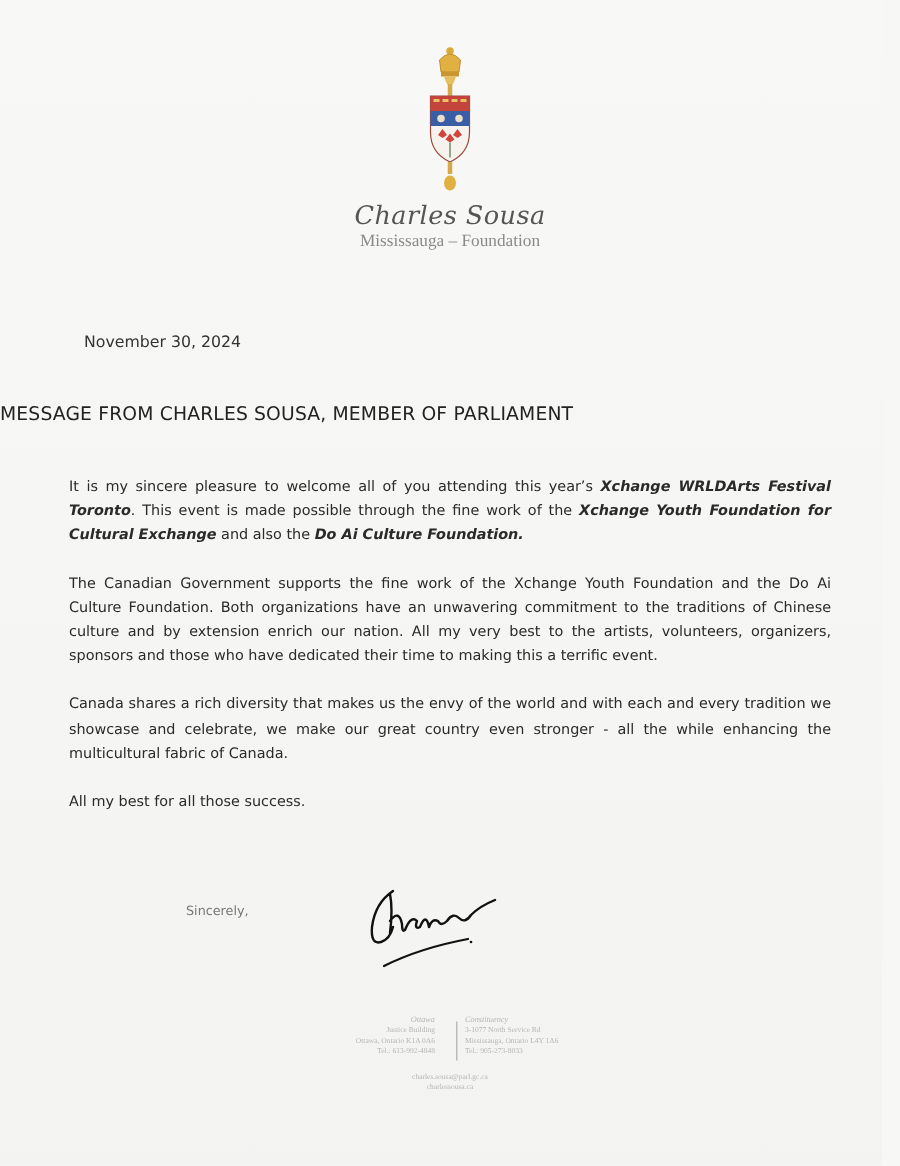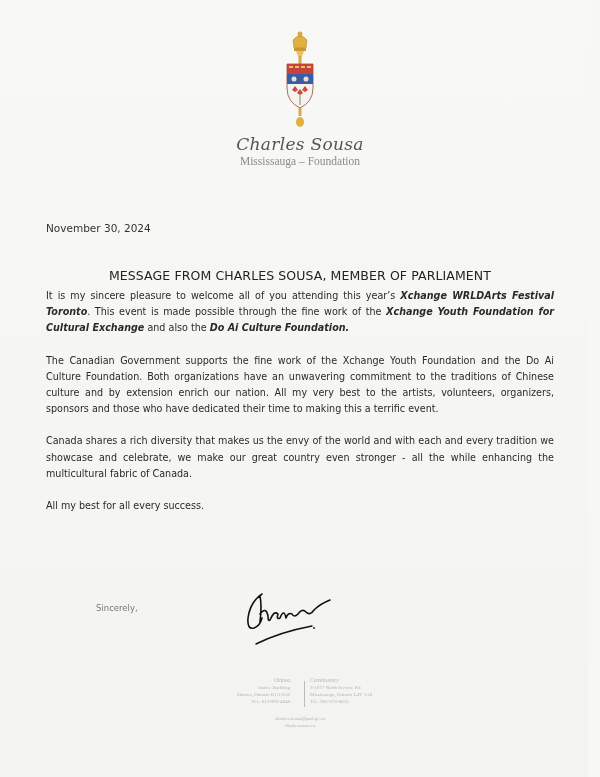--- a/index.html
+++ b/index.html
@@ -16,31 +16,31 @@
   .letterhead { position: absolute; top: 30px; left: 0; width: 600px; text-align: center; }
   .crest { display: block; margin: 0 auto; width: 40px; height: 100px; }
   .mp-name {
     font-family: "DejaVu Serif", serif; font-style: italic;
     font-size: 17px; color: #555; margin-top: 4px; letter-spacing: 0.3px;
   }
   .mp-title, .mp-riding {
     font-family: "Liberation Serif", serif; font-size: 11.5px; color: #8a8a8a; line-height: 15px;
   }
 
-  .date { position: absolute; top: 222px; left: 46px; font-size: 10.5px; color: #333; }
+  .date { position: absolute; top: 222px; left: 56px; font-size: 10.5px; color: #333; }
 
-  .heading { position: absolute; top: 268px; left: 0; width: 600px; text-align: center;
+  .heading { position: absolute; top: 268px; left: 0; width: 600px; 
     font-size: 12.5px; color: #222; letter-spacing: 0.1px; }
 
-  .body { position: absolute; top: 288px; left: 46px; width: 508px;
+  .body { position: absolute; top: 317px; left: 46px; width: 508px;
     font-size: 9.6px; line-height: 16.2px; color: #2a2a2a; }
   .body p { margin: 0 0 16px 0; text-align: justify; }
   .body b { font-weight: bold; font-style: italic; }
 
-  .closing { position: absolute; top: 603px; left: 96px; font-size: 8.5px; color: #777; }
+  .closing { position: absolute; top: 603px; left: 124px; font-size: 8.5px; color: #777; }
 
   .signature { position: absolute; top: 588px; left: 240px; width: 110px; height: 60px; }
 
   .footer { position: absolute; top: 677px; left: 0; width: 600px; font-family: "Liberation Serif", serif;
     font-size: 5px; color: #b5b5b5; line-height: 7px; }
   .footer .col { position: absolute; width: 90px; }
   .footer .left { right: 310px; text-align: right; }
   .footer .right { left: 310px; text-align: left; }
   .footer .divider { position: absolute; left: 304px; top: 4px; width: 1px; height: 26px; background: #bbb; }
   .footer .office-label { font-style: italic; font-size: 5.5px; }
@@ -83,21 +83,21 @@
   </div>
 
   <div class="date">November 30, 2024</div>
 
   <div class="heading">MESSAGE FROM CHARLES SOUSA, MEMBER OF PARLIAMENT</div>
 
   <div class="body">
     <p><span>It is my sincere pleasure to welcome  all of you attending this year’s </span><b>Xchange WRLDArts Festival Toronto</b><span>. This event is made possible through the fine work of the </span><b>Xchange Youth Foundation for Cultural Exchange</b><span> and also the </span><b>Do Ai Culture Foundation.</b></p>
     <p>The Canadian Government supports the fine work of the Xchange Youth Foundation and the Do Ai Culture Foundation.  Both organizations have an unwavering commitment to the traditions of Chinese culture and by extension enrich our nation.  All my very best to the artists, volunteers, organizers, sponsors and those who have dedicated their time to making this a terrific event.</p>
     <p>Canada shares a rich diversity that makes us the envy of the world and with each and every tradition we showcase and celebrate, we make our great country even stronger - all the while enhancing the multicultural fabric of Canada.</p>
-    <p>All my best for all every success.</p>
+    <p>All my best for all those success.</p>
   </div>
 
   <div class="closing">Sincerely,</div>
 
   <svg class="signature" viewBox="0 0 110 60">
     <path d="M22 6 Q10 14 8 30 Q7 42 14 40 Q20 38 22 30 M20 8 Q22 18 20 34 M20 26 Q26 18 28 28 Q28 34 30 32 Q34 22 38 26 Q36 32 40 30 Q44 20 46 30 Q48 24 52 26 Q54 30 58 26 Q62 20 66 24 Q70 28 74 22 Q80 16 90 12" fill="none" stroke="#111" stroke-width="1.6" stroke-linecap="round" stroke-linejoin="round"></path>
     <path d="M16 56 Q40 44 72 38" fill="none" stroke="#111" stroke-width="1.5" stroke-linecap="round"></path>
     <circle cx="74" cy="40" r="0.9" fill="#111"></circle>
   </svg>
 

